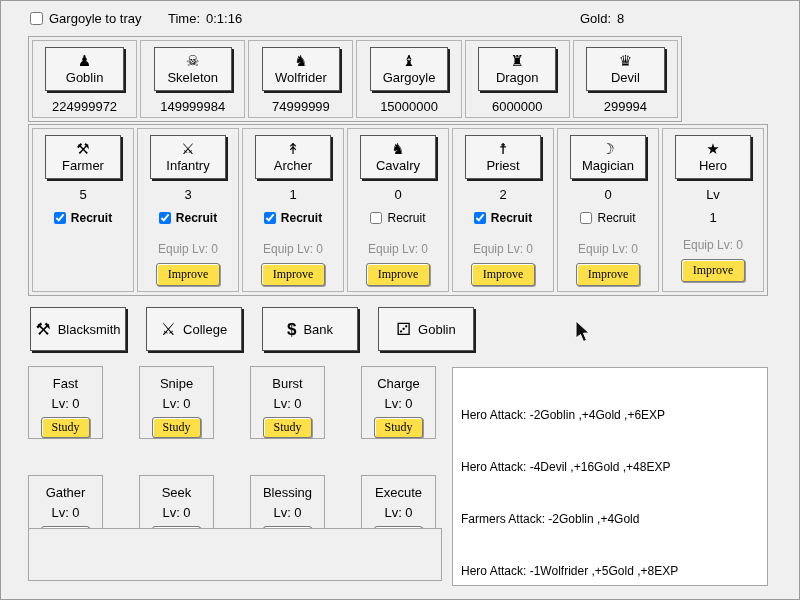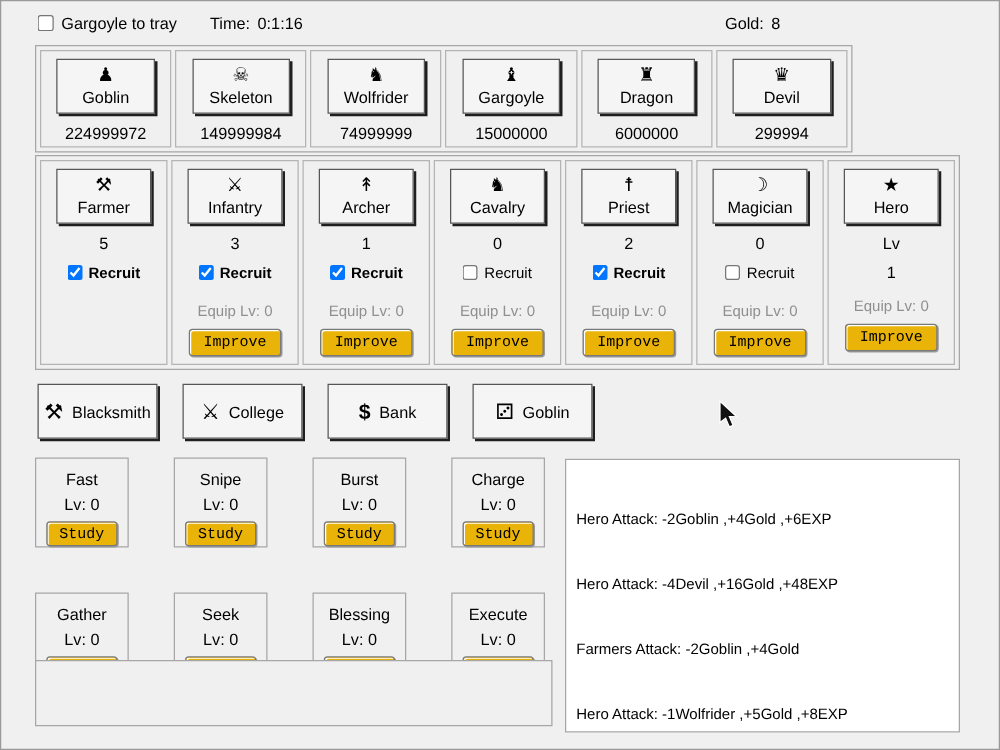--- a/index.html
+++ b/index.html
@@ -29,22 +29,22 @@
     width:74%;height:42px;cursor:pointer;flex:none;
   }
   .cell-btn .icon{font-size:15px;line-height:1;}
   .cell-btn .nm{font-size:13px;margin-top:2px;}
   .count{margin-top:8px;font-size:13px;}
   .recruit{margin-top:9px;display:flex;align-items:center;gap:5px;font-size:12px;cursor:pointer;}
   .recruit input{width:12px;height:12px;margin:0;}
   .recruit.bold span{font-weight:bold;}
   .equip{margin-top:17px;color:#8f8f8f;font-size:12px;}
   .btn3d{
-    margin-top:7px;font-family:Liberation Mono, monospace;font-size:12px;color:#000;
-    background:#eab308;border:1px solid #7a7a7a;border-radius:3px;
+    margin-top:7px;font-family:Liberation Serif, serif;font-size:12px;color:#000;
+    background:#fde047;border:1px solid #7a7a7a;border-radius:3px;
     box-shadow:1px 1px 0 #9a9a9a, inset 1px 1px 0 #ffffff;
     padding:3px 11px;cursor:pointer;text-align:right;
   }
   .lv-line{margin-top:8px;font-size:13px;}
   
   .bld-btn{
     position:absolute;top:307px;display:flex;align-items:center;justify-content:center;gap:7px;
     background:#f5f5f5;border:1px solid #565656;box-shadow:2px 2px 0 #1f1f1f;
     width:96px;height:44px;cursor:pointer;font-size:13px;box-sizing:border-box;
   }

